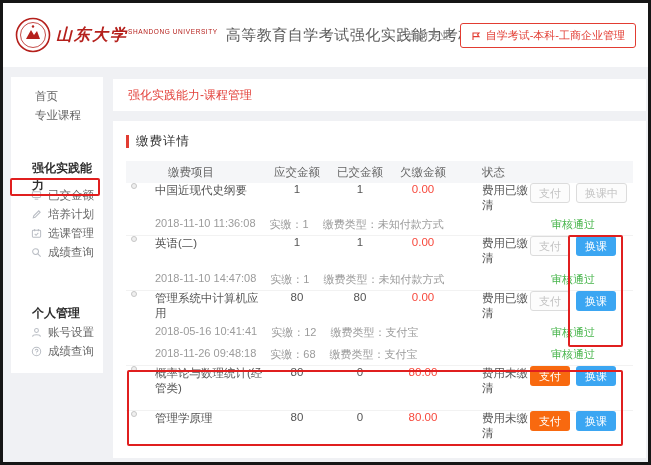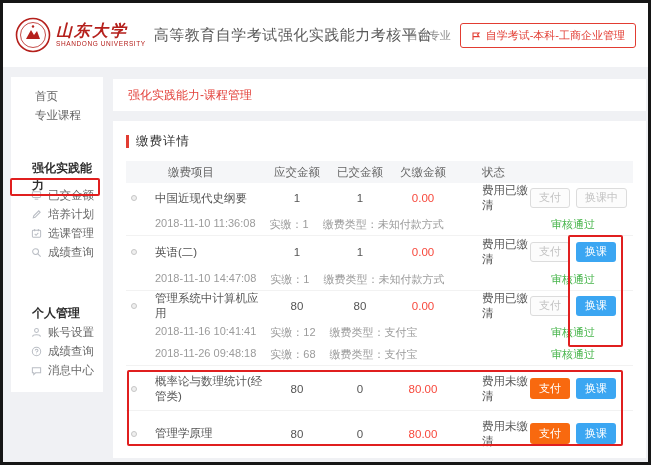--- a/index.html
+++ b/index.html
@@ -5,21 +5,21 @@
   * { margin:0; padding:0; box-sizing:border-box; }
   html,body { width:651px; height:465px; }
   body { font-family:"Liberation Sans","DejaVu Sans",sans-serif; }
   .frame { position:relative; width:651px; height:465px; border:3px solid #161616;
            background:#f0f1f4; overflow:hidden; }
 
   
   .hdr { position:absolute; left:0; top:0; width:645px; height:64px; background:#fff;
          display:flex; align-items:center; }
   .seal { margin-left:12px; width:36px; height:36px; flex:none; }
-  .logo-text { margin-left:5px; display:flex; flex-direction:column; line-height:1; }
+  .logo-text { margin-left:5px; display:flex; flex-direction:row; line-height:1; }
   .uni-cn { font-family:"Liberation Serif","DejaVu Serif",serif; font-style:italic;
             font-weight:bold; font-size:16px; letter-spacing:2px; color:#b5201c; }
   .uni-en { font-size:6.5px; letter-spacing:0.6px; color:#b5201c; margin-top:2px; }
   .plat-title { margin-left:8px; font-size:15px; color:#595959; letter-spacing:0.5px; }
   .hdr-right { position:absolute; right:12px; top:20px; display:flex; align-items:center; gap:9px; }
   .cur-major-label { font-size:11px; color:#8a8a8a; }
   .major-chip { display:flex; align-items:center; gap:5px; border:1px solid #e23c32;
                 border-radius:3px; color:#e23c32; font-size:11px; padding:4px 10px; background:#fff; cursor:pointer; }
 
   
@@ -48,21 +48,21 @@
   .c-name   { width:124px; padding-left:13px; flex:none; }
   .c-due    { width:62px; text-align:center; flex:none; }
   .c-paid   { width:64px; text-align:center; flex:none; }
   .c-owed   { width:62px; text-align:center; flex:none; }
   .c-status { width:76px; padding-left:28px; flex:none; }
   .c-act    { width:103px; display:flex; gap:6px; flex:none; }
   .thead .c-name { padding-left:26px; }
 
   .tbody { margin:0 13px; }
   .trow { border-bottom:1px solid #f2f2f2; }
-  .trow-main { display:flex; align-items:center; font-size:11.5px; color:#555; }
+  .trow-main { display:flex; align-items:flex-start; font-size:11.5px; color:#555; }
   .h30 .trow-main { height:30px; } .h32 .trow-main { height:32px; }
   .h45 { height:45px; display:flex; } .h45 .trow-main { height:45px; width:100%; }
   .dot { width:6px; height:6px; border-radius:50%; border:1px solid #c6c6c6; background:#efefef; }
   .amount-red { color:#f7493d; }
   .sub-line { display:flex; align-items:center; height:22px; font-size:11px; color:#9b9b9b; }
   .sub-conn { width:1px; height:100%; background:#dedede; }
   .sub-text { flex:1; padding-left:13px; display:flex; gap:14px; }
   .sub-audit { width:103px; padding-left:21px; font-size:11px; color:#47b54b; cursor:pointer; }
 
   .btn { font-size:11px; border-radius:3px; padding:2.5px 8px; line-height:1.2; cursor:pointer;
@@ -175,28 +175,20 @@
       <span class="side-icon">
         <svg viewBox="0 0 12 12">
             <circle cx="6" cy="6" r="4.6"></circle>
             <path d="M4.6 4.8 C4.6 3 7.6 3 7.6 4.8 C7.6 6 6 5.9 6 7"></path>
             <line x1="6" y1="8.4" x2="6" y2="8.9"></line>
           </svg>
         </span>
       <span>成绩查询</span>
       </div>
 
-    <div class="side-item has-icon">
-      <span class="side-icon">
-        <svg viewBox="0 0 12 12">
-            <path d="M1.5 3 h9 v5.5 h-5.5 l-2 2 v-2 h-1.5 Z"></path>
-          </svg>
-        </span>
-      <span>消息中心</span>
-      </div>
   </div>
 
   <div class="crumb-panel">
     <span class="crumb">强化实践能力-课程管理</span>
   </div>
 
   <div class="panel">
     <div class="panel-title-row">
       <span class="red-bar"></span>
       <span class="panel-title">缴费详情</span>
@@ -283,21 +275,21 @@
           <span class="c-act">
             <button class="btn btn-disabled">支付</button>
             <button class="btn btn-blue">换课</button>
           </span>
         </div>
         <div class="sub-line">
           <span class="c-dot">
               <span class="sub-conn"></span>
             </span>
           <span class="sub-text">
-            <span>2018-11-16 10:41:41</span>
+            <span>2018-05-16 10:41:41</span>
             <span>实缴：12</span>
             <span>缴费类型：支付宝</span>
           </span>
           <span class="sub-audit">审核通过</span>
         </div>
         <div class="sub-line">
           <span class="c-dot">
               <span class="sub-conn"></span>
             </span>
           <span class="sub-text">

